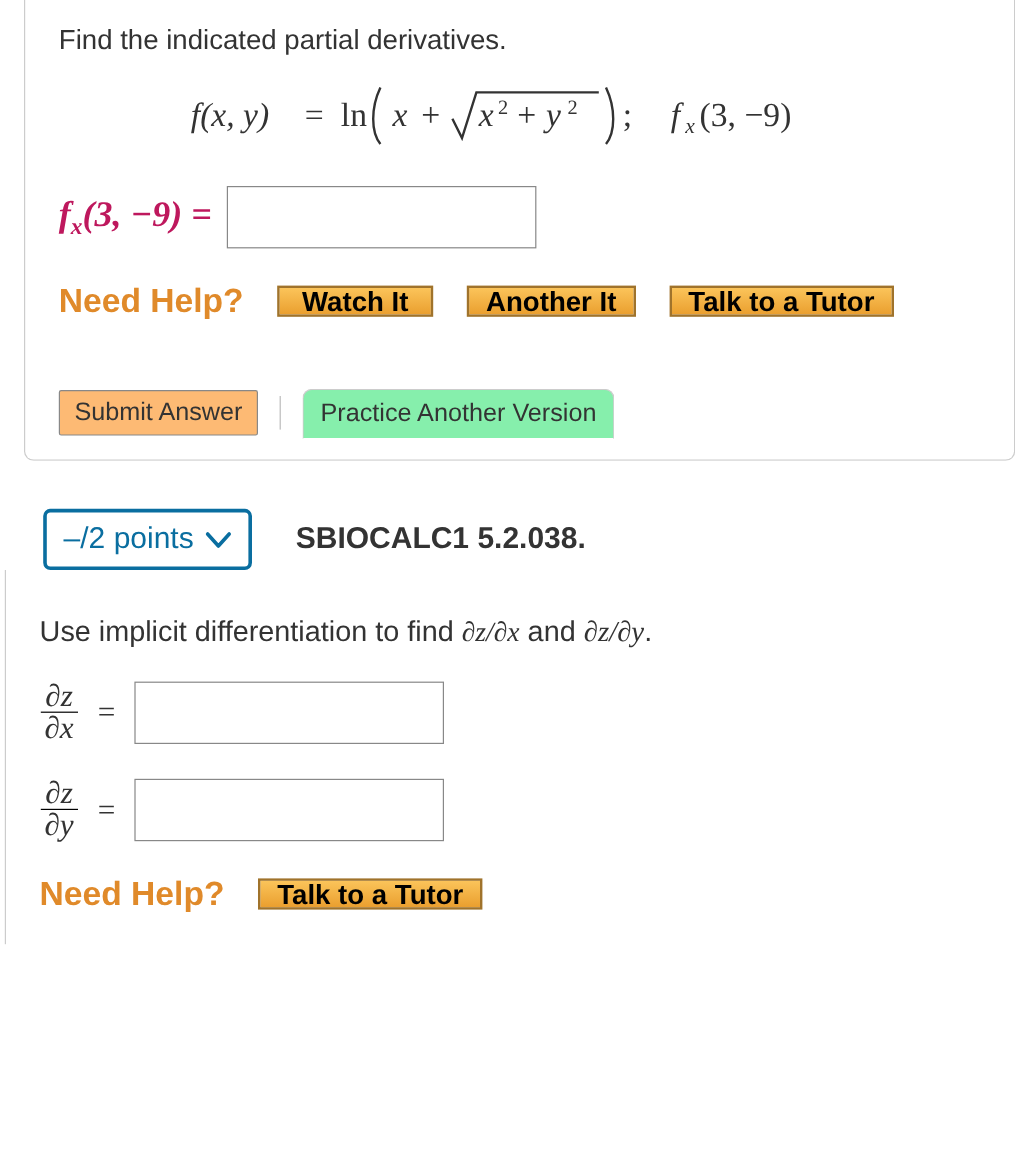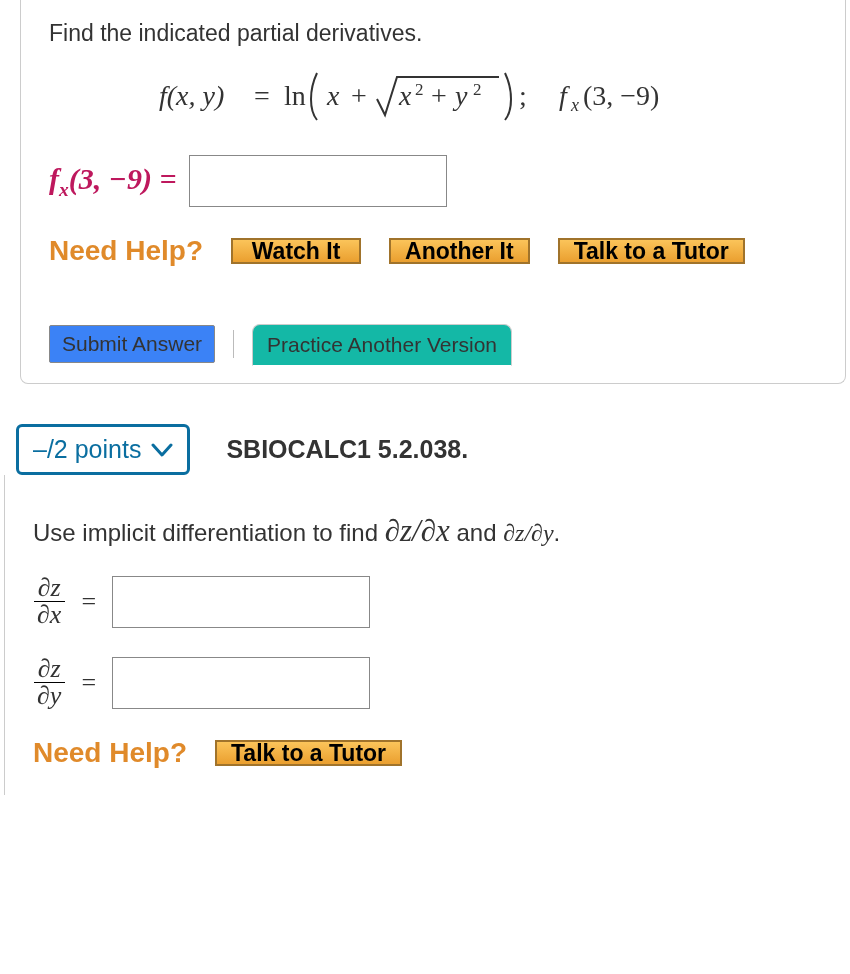--- a/index.html
+++ b/index.html
@@ -90,46 +90,46 @@
     display: flex;
     align-items: center;
     gap: 18px;
     padding: 6px 0 18px 28px;
   }
   .gray-btn {
     font-family: Verdana, Arial, sans-serif;
     font-size: 21px;
     padding: 6px 12px;
     border: 1px solid #888;
-    background: #3b82f6;
+    background: #fdba74;
     color: #333;
     cursor: pointer;
     border-radius: 2px;
   }
   .vdiv {
     width: 1px;
     height: 28px;
     background: #bbb;
   }
   .tab {
     font-size: 21px;
     padding: 8px 14px;
     border: 1px solid #ccc;
     border-top-left-radius: 8px;
     border-top-right-radius: 8px;
     border-bottom-color: #fff;
-    background: #14b8a6;
+    background: #86efac;
     position: relative;
     top: 1px;
   }
   .q-header {
     display: flex;
     align-items: center;
     gap: 36px;
-    padding: 0 0 0 16px;
+    padding: 0 0 0 36px;
   }
   .points-pill {
     border: 3px solid #0a6ea0;
     border-radius: 6px;
     padding: 8px 14px;
     color: #0a6ea0;
     font-size: 25px;
     font-weight: normal;
     display: flex;
     align-items: center;
@@ -222,21 +222,21 @@
     <svg width="22" height="14" viewBox="0 0 22 14">
       <path d="M2 2 L11 12 L20 2" stroke="#0a6ea0" stroke-width="3" fill="none" stroke-linecap="round" stroke-linejoin="round"></path>
     </svg>
   </div>
   <div class="cite">SBIOCALC1 5.2.038.</div>
 </div>
 
 <div class="panel2">
   <div class="content" style="padding-top:38px;">
     <div class="prompt" style="font-size:24px;">
-      Use implicit differentiation to find <span class="math" style="font-size:31px;">∂z/∂x</span> and <span class="math" style="font-size:24px;">∂z/∂y</span>.
+      Use implicit differentiation to find <span class="math" style="font-size:23px;">∂z/∂x</span> and <span class="math" style="font-size:24px;">∂z/∂y</span>.
     </div>
 
 
     <div class="answer-row">
       <span class="frac">
         <span class="num">∂z</span>
         <span class="den">∂x</span>
       </span>
       <span class="eqsign">=</span>
       <input class="ans-input" type="text" style="">

